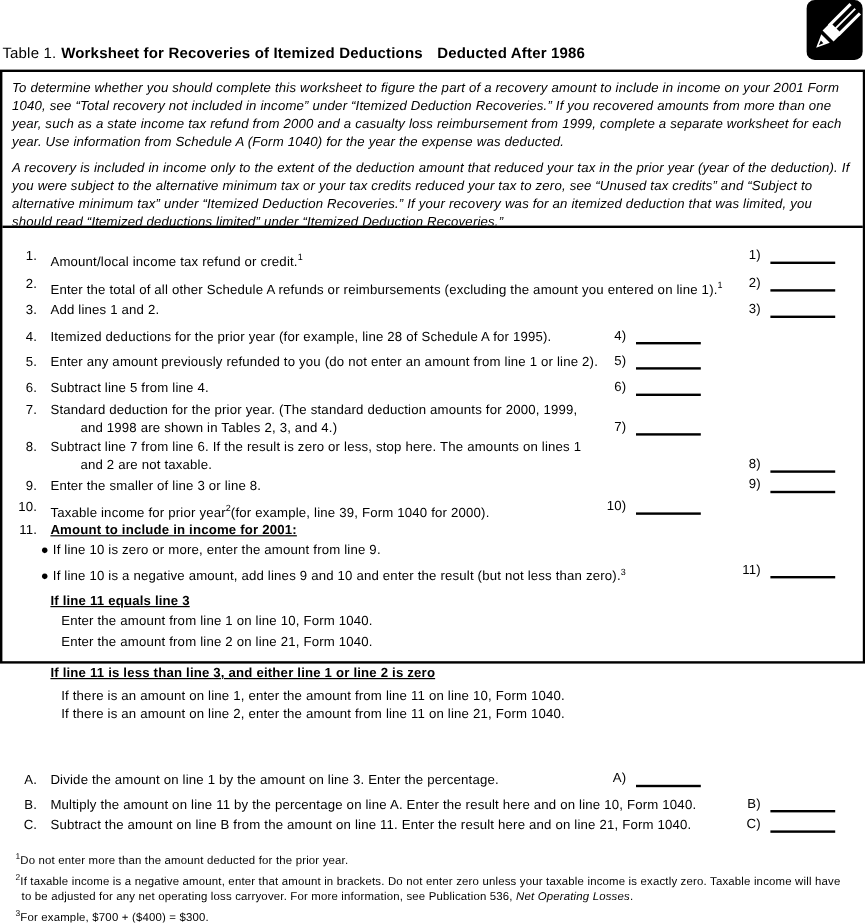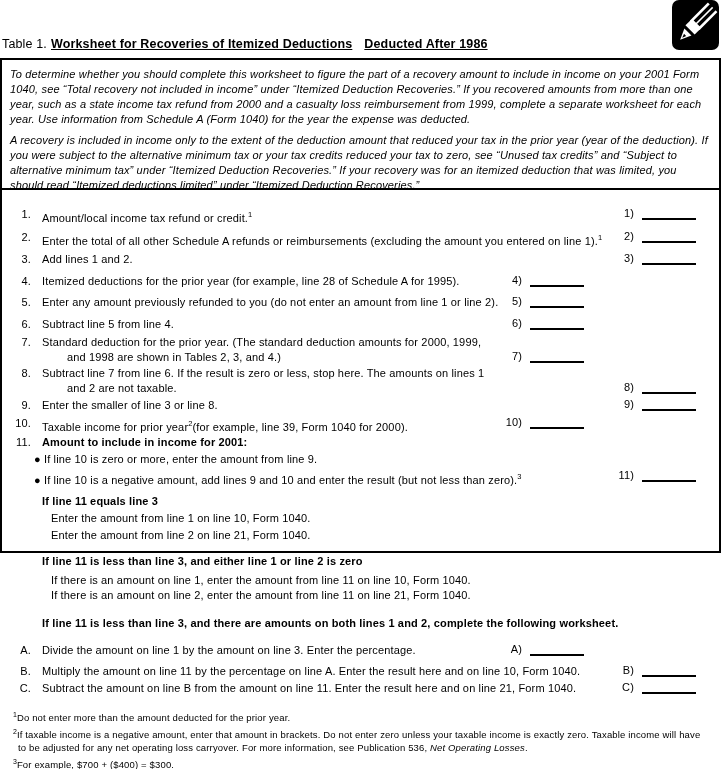--- a/index.html
+++ b/index.html
@@ -4,39 +4,39 @@
 <style>
   * { margin:0; padding:0; box-sizing:border-box; }
   html,body { background:#ffffff; }
   #page {
     position:relative; width:721px; height:769px; background:#ffffff;
     font-family:"Liberation Sans", sans-serif; color:#000; overflow:hidden;
     letter-spacing:0.15px;
   }
   
   #title { position:absolute; left:2px; top:37px; font-size:12.5px; white-space:nowrap; }
-  #title .b { font-weight:bold;text-decoration:underline; }
+  #title .b { font-weight:bold; }
   #title .gap { margin-left:12px; }
   #title .pre { margin-right:4px; }
   
   #pencil { position:absolute; left:672px; top:0; width:47px; height:50px; }
   
   #box { position:absolute; left:0; right:0; top:58px; height:495px; border:2px solid #000; }
   
   #intro { height:130px; border-bottom:2px solid #000; padding:7px 8px 0 8px;
            font-style:italic; font-size:11px; line-height:15px; overflow:hidden; }
   #intro p + p { margin-top:6px; }
   
   #ws { position:relative; height:509px; font-size:11px; line-height:15px; }
   .wsrow { position:absolute; left:0; right:0; white-space:nowrap; }
   .num { position:absolute; left:0; width:29px; text-align:right; }
   .rowtext { margin-left:40px; }
   .line2 { margin-left:65px; }
   .bullet { margin-left:32px; }
-  .bold { font-weight:bold; }
+  .bold { font-weight:bold;text-decoration:underline; }
   .subline { margin-left:49px; }
   sup { font-size:7.5px; letter-spacing:0; }
   
   .entry { position:absolute; top:-1px; display:flex; align-items:flex-end; }
   .entry .lbl { width:48px; text-align:right; margin-right:8px; line-height:14px; }
   .entry .blank { width:54px; height:13px; border-bottom:2px solid #000; }
   .entry.mid { left:472px; }
   .entry.right { left:584px; }
   
   #footnotes { position:absolute; left:13px; right:3px; top:708px; font-size:9.5px; line-height:13.5px; }
@@ -194,23 +194,20 @@
       <div class="wsrow" style="top:364px">
         <div class="rowtext bold">If line 11 is less than line 3, and either line 1 or line 2 is zero</div>
       </div>
       <div class="wsrow" style="top:383px">
         <div class="subline">If there is an amount on line 1, enter the amount from line 11 on line 10, Form 1040.</div>
       </div>
       <div class="wsrow" style="top:398px">
         <div class="subline">If there is an amount on line 2, enter the amount from line 11 on line 21, Form 1040.</div>
       </div>
 
-      <div class="wsrow" style="top:426px">
-        <div class="rowtext bold">If line 11 is less than line 3, and there are amounts on both lines 1 and 2, complete the following worksheet.</div>
-      </div>
 
       <div class="wsrow" style="top:453px">
         <span class="num">A.</span>
         <div class="rowtext">Divide the amount on line 1 by the amount on line 3. Enter the percentage.</div>
         <span class="entry mid">
             <span class="lbl">A)</span>
             <span class="blank"></span>
           </span>
       </div>
 

